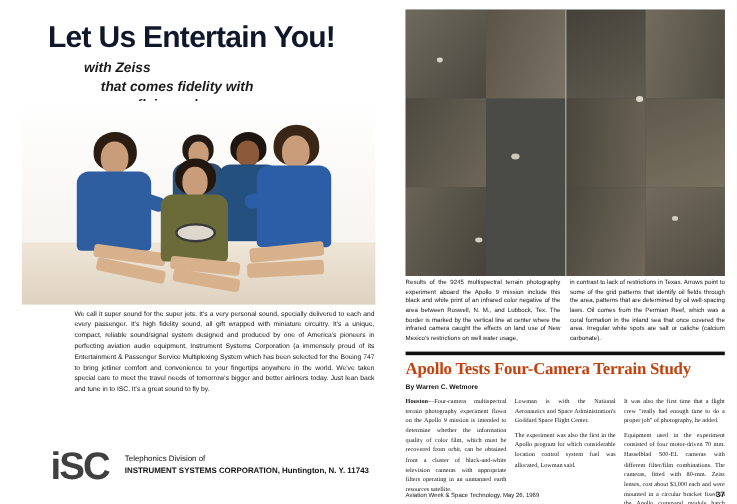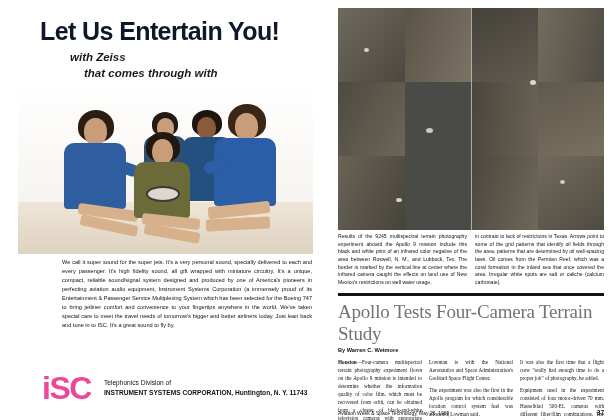--- a/index.html
+++ b/index.html
@@ -89,21 +89,21 @@
     color: #111;
     text-align: justify;
   }
   .isc-logo {
     position: absolute;
     left: 42px; top: 370px;
     font-family: "Liberation Sans", sans-serif;
     font-weight: bold;
     font-size: 32px;
     letter-spacing: -1.5px;
-    color: #ec4899;
+    color: #404040;
   }
   .isc-text {
     position: absolute;
     left: 104px; top: 378px;
     width: 215px;
     font-family: "Liberation Sans", sans-serif;
     font-size: 6.6px;
     line-height: 1.45;
     color: #111;
   }
@@ -137,24 +137,24 @@
   .rule-thick { border-top: 2px solid #111; margin-top: 7px; }
   .kicker {
     font-family: "Liberation Serif", serif;
     font-size: 10.5px;
     color: #111;
     padding: 3px 0 2px 0;
   }
   .rule-thin { border-top: 1px solid #111; }
   .headline {
     font-family: "Liberation Serif", serif;
-    font-weight: normal;
-    font-size: 19px;
+    font-weight: bold;
+    font-size: 14px;
     line-height: 1.12;
-    color: #737373;
+    color: #c2410c;
     padding: 5px 0 3px 0;
     letter-spacing: -0.2px;
   }
   .byline {
     font-family: "Liberation Sans", sans-serif;
     font-weight: bold;
     font-size: 5.6px;
     color: #111;
     padding-bottom: 5px;
   }
@@ -184,21 +184,21 @@
 <body>
 
 <div class="page">
 
   <div class="ad-page">
 
     <div class="ad-headline">Let Us Entertain You!</div>
 
     <div class="ad-sub">
       <span class="l1">with Zeiss</span>
-      <span class="l2">that comes through with</span>
+      <span class="l2">that comes fidelity with</span>
       <span class="l3">flying colors</span>
     </div>
 
     <div class="photo">
       <div class="backwall"></div>
       <div class="floor"></div>
 
       <div class="figure" style="left:118px; bottom:50px; width:56px; height:92px;">
         <div class="hair" style="left:16px; top:0; width:26px; height:24px; background:#241a14;"></div>
         <div class="head" style="left:21px; top:6px; width:17px; height:20px;"></div>

